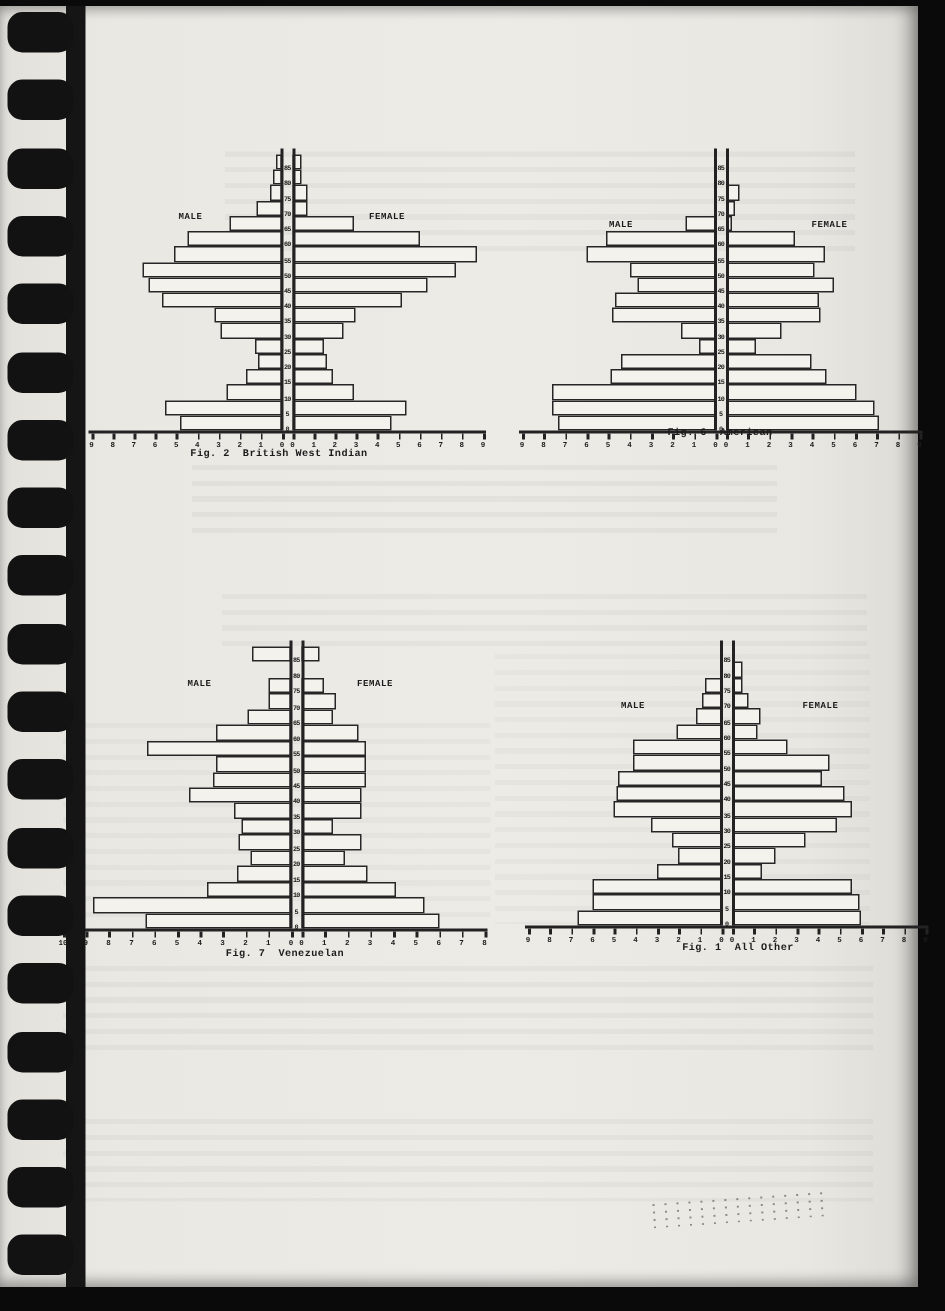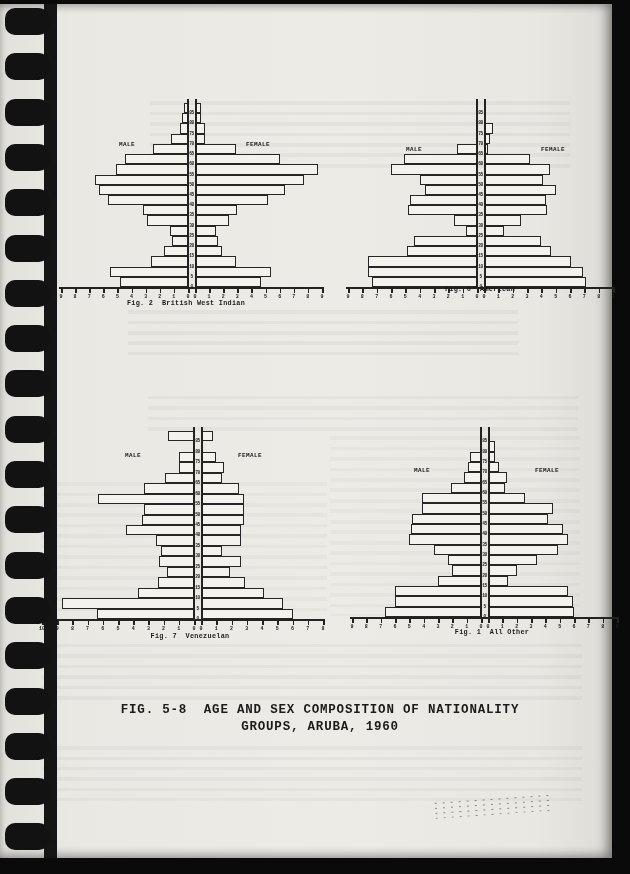--- a/index.html
+++ b/index.html
@@ -426,22 +426,20 @@
     <div class="lbl sexlbl" style="left:103px;top:448px;">MALE</div>
     <div class="lbl sexlbl" style="left:220px;top:448px;">FEMALE</div>
     <div class="lbl sexlbl" style="left:392px;top:463px;">MALE</div>
     <div class="lbl sexlbl" style="left:517px;top:463px;">FEMALE</div>
 
     <div class="lbl figcap" style="left:76px;top:295px;">Fig. 2  British West Indian</div>
     <div class="lbl figcap" style="left:370px;top:281px;">Fig. 6  American</div>
     <div class="lbl figcap" style="left:80px;top:628px;">Fig. 7  Venezuelan</div>
     <div class="lbl figcap" style="left:382px;top:624px;">Fig. 1  All Other</div>
 
-    <div class="title" style="top:699px;">FIG. 5-8  AGE AND SEX COMPOSITION OF NATIONALITY</div>
-    <div class="title" style="top:716px;">GROUPS, ARUBA, 1960</div>
 
     <div class="speckles"></div>
   </div>
 
   <div class="spine"></div>
   <div id="teeth">
       <div class="tooth" style="top: 8px;"></div>
       <div class="tooth" style="top: 53.3px;"></div>
       <div class="tooth" style="top: 98.6px;"></div>
       <div class="tooth" style="top: 143.9px;"></div>

